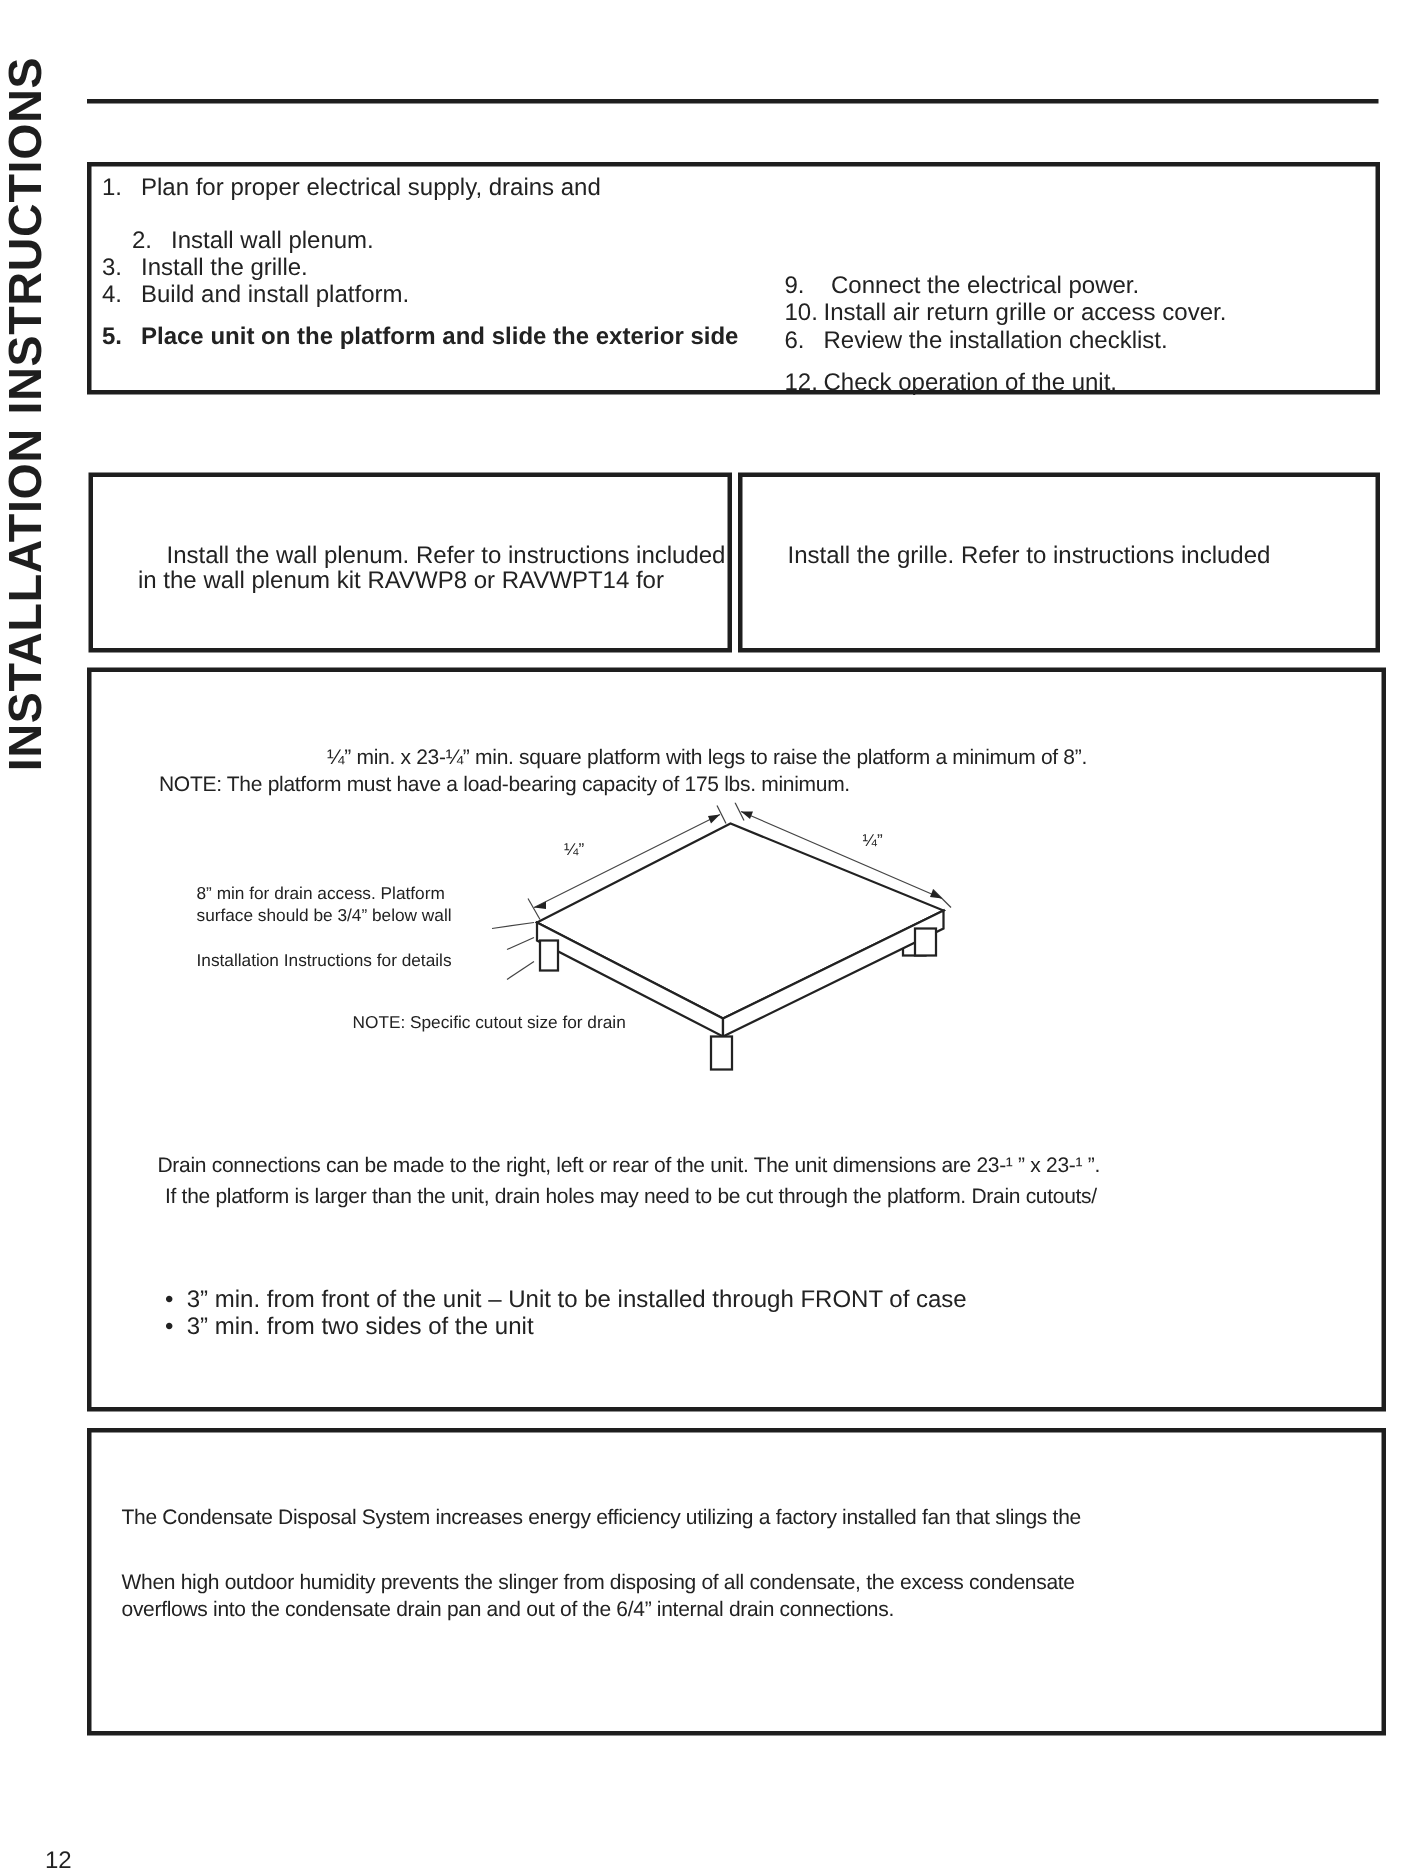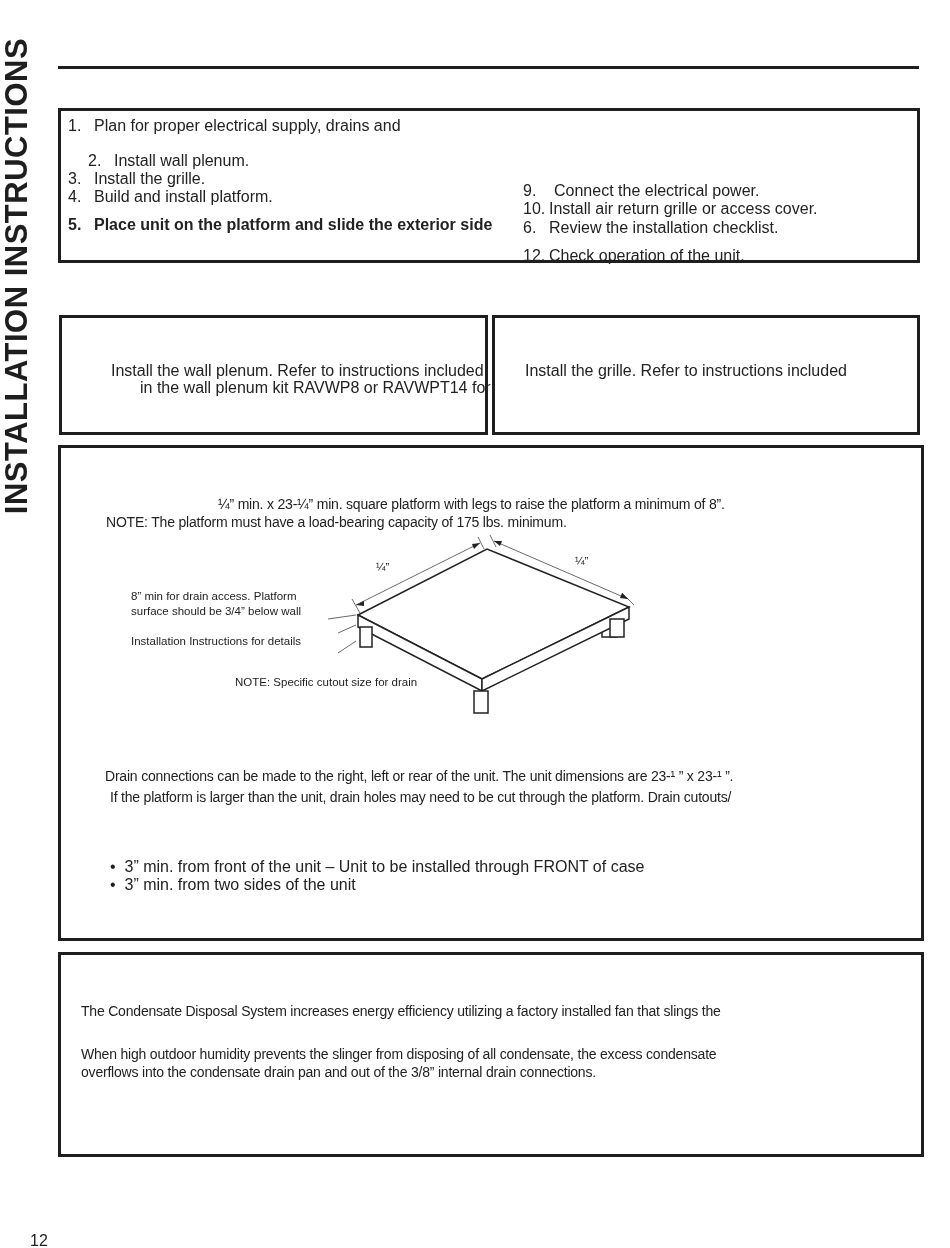--- a/index.html
+++ b/index.html
@@ -32,21 +32,21 @@
 <div class="txt" style="left:68px; top:188px;"><span class="num">4.</span><span>Build and install platform.</span></div>
 <div class="txt" style="left:68px; top:216px;font-weight:bold;"><span class="num">5.</span><span>Place unit on the platform and slide the exterior side</span></div>
 
 <div class="txt" style="left:523px; top:182px;"><span class="num2">9.</span><span>Connect the electrical power.</span></div>
 <div class="txt" style="left:523px; top:200px;"><span class="num">10.</span><span>Install air return grille or access cover.</span></div>
 <div class="txt" style="left:523px; top:219px;"><span class="num">6.</span><span>Review the installation checklist.</span></div>
 <div class="txt" style="left:523px; top:237px;margin-top:10px;"><span class="num">12.</span><span>Check operation of the unit.</span></div>
 
 <div class="box" style="left:59px; top:315px; width:429px; height:120px;"></div>
 <div class="txt" style="left:92px; top:362px;margin-left:19px;">Install the wall plenum.  Refer to instructions included</div>
-<div class="txt" style="left:92px; top:379px;margin-left:48px;">in the wall plenum kit RAVWP8 or RAVWPT14 for</div>
+<div class="txt" style="left:92px; top:379px;">in the wall plenum kit RAVWP8 or RAVWPT14 for</div>
 
 <div class="box" style="left:492px; top:315px; width:428px; height:120px;"></div>
 <div class="txt" style="left:525px; top:362px;">Install the grille.  Refer to instructions included</div>
 
 <div class="box" style="left:58px; top:445px; width:866px; height:496px;"></div>
 <div class="txt cond" style="left:218px; top:495px;">¼” min. x 23-¼” min. square platform with legs to raise the platform a minimum of 8”.</div>
 <div class="txt cond" style="left:106px; top:513px;">NOTE: The platform must have a load-bearing capacity of 175 lbs. minimum.</div>
 
 <svg style="left:300px; top:535px;" width="340" height="185" viewBox="0 0 340 185">
   <g stroke="#222" fill="#fff" stroke-width="1.5">
@@ -92,15 +92,15 @@
 
 <div class="txt cond" style="left:105px; top:767px;">Drain connections can be made to the right, left or rear of the unit.  The unit dimensions are 23-¹  ” x 23-¹  ”.</div>
 <div class="txt cond" style="left:110px; top:788px;">If the platform is larger than the unit, drain holes may need to be cut through the platform.  Drain cutouts/</div>
 
 <div class="txt" style="left:110px; top:858px;"><span>•&nbsp;&nbsp;</span><span>3” min. from front of the unit – Unit to be installed through FRONT of case</span></div>
 <div class="txt" style="left:110px; top:876px;"><span>•&nbsp;&nbsp;</span><span>3” min. from two sides of the unit</span></div>
 
 <div class="box" style="left:58px; top:952px; width:866px; height:205px;"></div>
 <div class="txt cond" style="left:81px; top:1002px;">The Condensate Disposal System increases energy efficiency utilizing a factory installed fan that slings the</div>
 <div class="txt cond" style="left:81px; top:1045px;">When high outdoor humidity prevents the slinger from disposing of all condensate, the excess condensate</div>
-<div class="txt cond" style="left:81px; top:1063px;">overflows into the condensate drain pan and out of the 3/8” internal drain connections.</div>
+<div class="txt cond" style="left:81px; top:1063px;">overflows into the condensate drain pan and out of the 6/4” internal drain connections.</div>
 
 <div class="page-num">12</div>
 
 </body></html>

